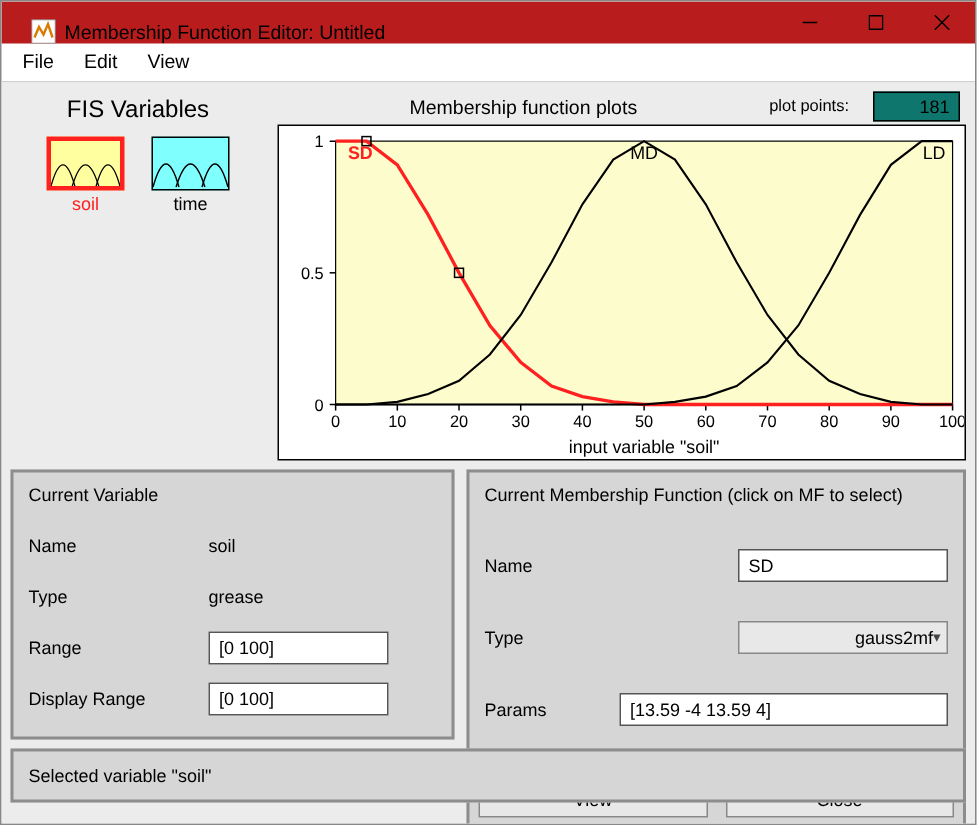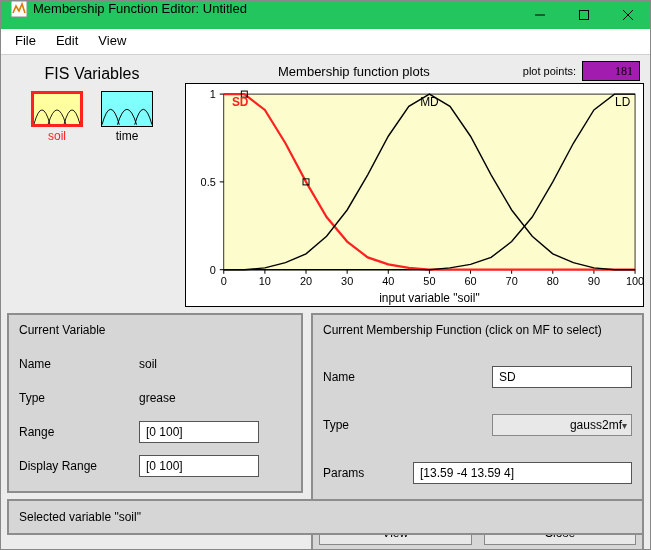--- a/index.html
+++ b/index.html
@@ -12,23 +12,23 @@
     background: #fff;
     color: #000;
     border: 1px solid #888;
     display: flex;
     flex-direction: column;
   }
   
   .titlebar {
     height: 28px;
     display: flex;
-    align-items: flex-start;
-    padding: 0 0 0 10px;
-    background: #22c55e;
+    align-items: flex-end;
+    padding: 0 0 0 20px;
+    background: #b91c1c;
   }
   .titlebar .app-icon {
     width: 16px; height: 16px;
     margin-right: 6px;
   }
   .titlebar .title {
     flex: 1;
     font-size: 13px;
   }
   .win-controls { display: flex; }
@@ -103,29 +103,28 @@
     display: flex;
     flex-direction: column;
   }
   .plot-header {
     display: flex;
     align-items: center;
     height: 22px;
     padding: 0 4px 2px 0;
   }
   .plot-header .title { flex: 1; text-align: center; font-size: 13px; }
-  .plot-header .ppts { font-size: 11px; margin-right: 6px; }
+  .plot-header .ppts { font-size: 11px; margin-right: 16px; }
   .pp-input {
     width: 58px; height: 20px;
     border: 1px solid #000;
-    background: #a21caf;
+    background: #0f766e;
     text-align: right;
     padding: 0 6px;
     font-size: 12px;
-    font-family: Liberation Serif, serif;
   }
   .plot-area {
     flex: 1;
     border: 1px solid #000;
     background: #fff;
     position: relative;
   }
 
   
   .row-mid {

